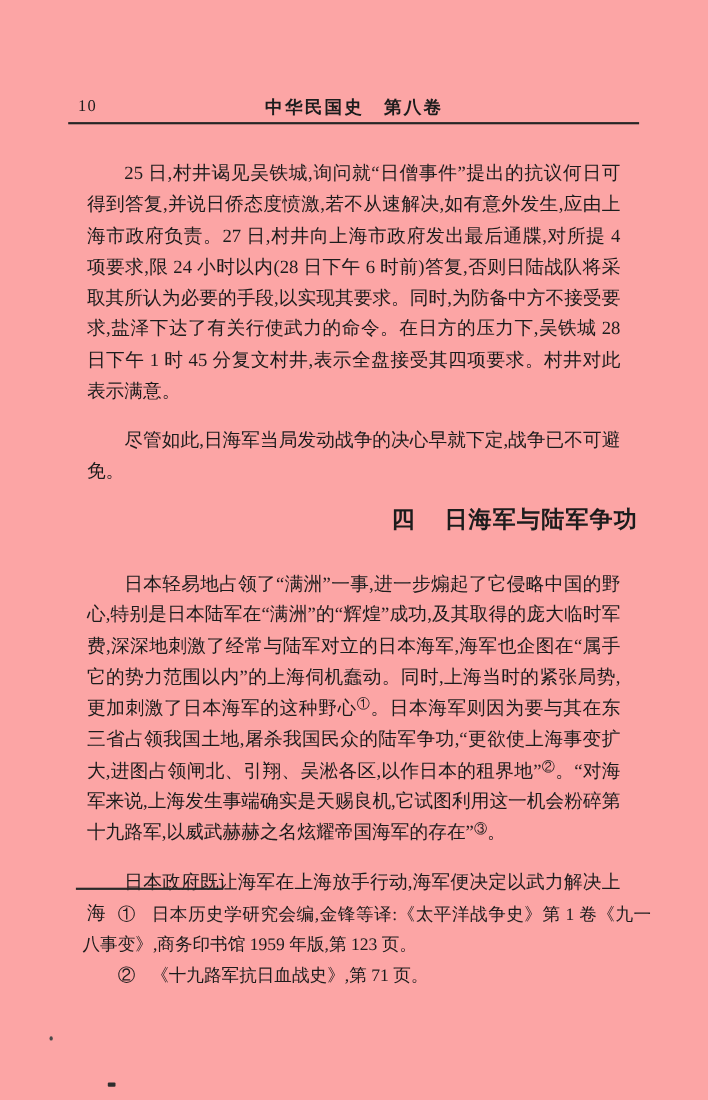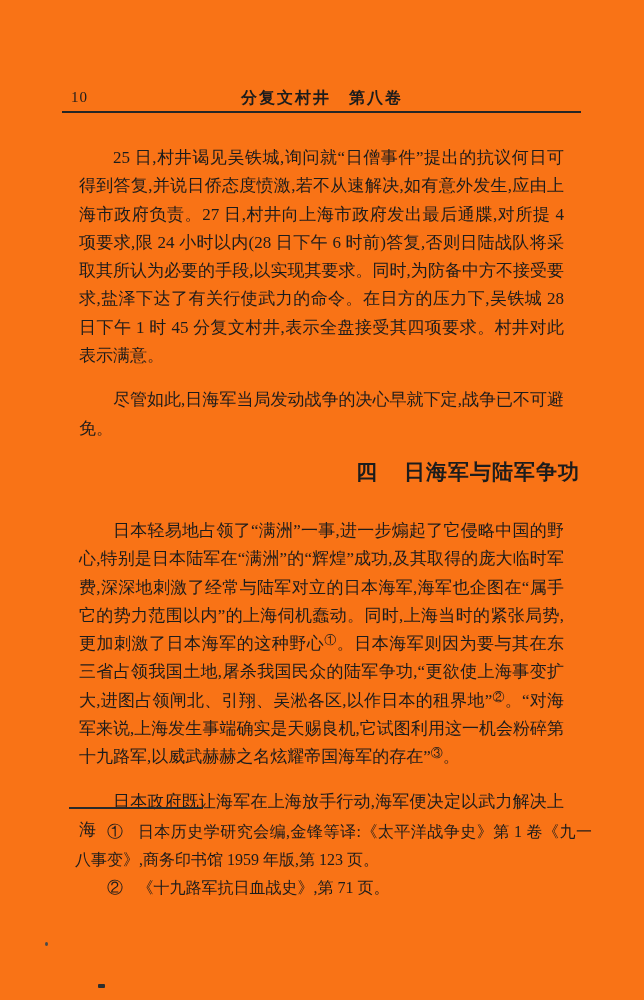--- a/index.html
+++ b/index.html
@@ -5,21 +5,21 @@
   html, body { margin: 0; padding: 0; }
   body {
     width: 644px; height: 1000px;
     background: #ffffff;
     font-family: "Liberation Serif", "DejaVu Serif", serif;
     position: relative;
     overflow: hidden;
   }
   .page {
     position: absolute; inset: 0;
-    background: #f97316;
+    background: #fca5a5;
     color: #1c1c1c;
   }
   
   .running-head {
     position: absolute; top: 88px; left: 63px; width: 518px; height: 22px;
   }
   .page-num {
     position: absolute; left: 8px; top: 1px;
     font-size: 15px; letter-spacing: 1px;
   }
@@ -69,21 +69,21 @@
   .speck-1 { left: 45px; top: 942px; width: 3px; height: 4px; border-radius: 50%; }
   .speck-2 { left: 98px; top: 984px; width: 7px; height: 4px; border-radius: 1px; background: #2e2e2e; }
 </style>
 </head>
 <body>
 
 <div class="page">
 
   <div class="running-head">
     <span class="page-num">10</span>
-    <span class="head-title">分复文村井　第八卷</span>
+    <span class="head-title">中华民国史　第八卷</span>
   </div>
   <div class="head-rule"></div>
 
   <div class="main-text">
     <p class="rich">25 日,村井谒见吴铁城,询问就“日僧事件”提出的抗议何日可得到答复,并说日侨态度愤激,若不从速解决,如有意外发生,应由上海市政府负责。27 日,村井向上海市政府发出最后通牒,对所提 4 项要求,限 24 小时以内(28 日下午 6 时前)答复,否则日陆战队将采取其所认为必要的手段,以实现其要求。同时,为防备中方不接受要求,盐泽下达了有关行使武力的命令。在日方的压力下,吴铁城 28 日下午 1 时 45 分复文村井,表示全盘接受其四项要求。村井对此表示满意。</p>
     <p class="rich">尽管如此,日海军当局发动战争的决心早就下定,战争已不可避免。</p>
 
     <h2 class="section-heading">
       <span class="heading-num">四</span><span>日海军与陆军争功</span>
     </h2>

